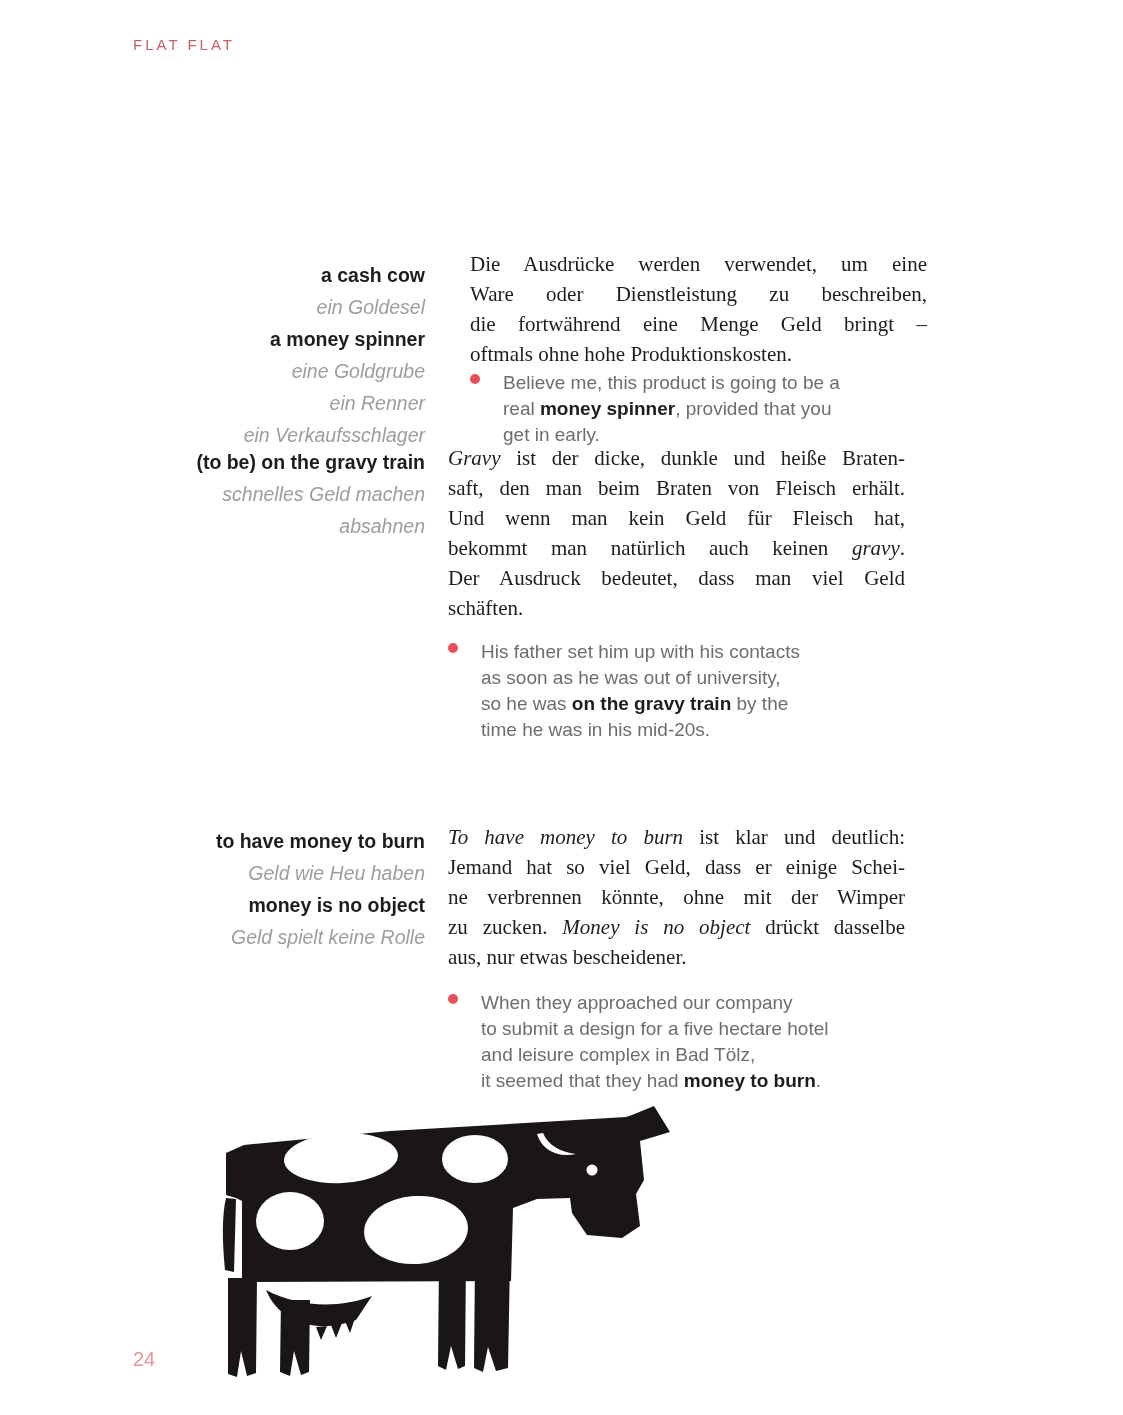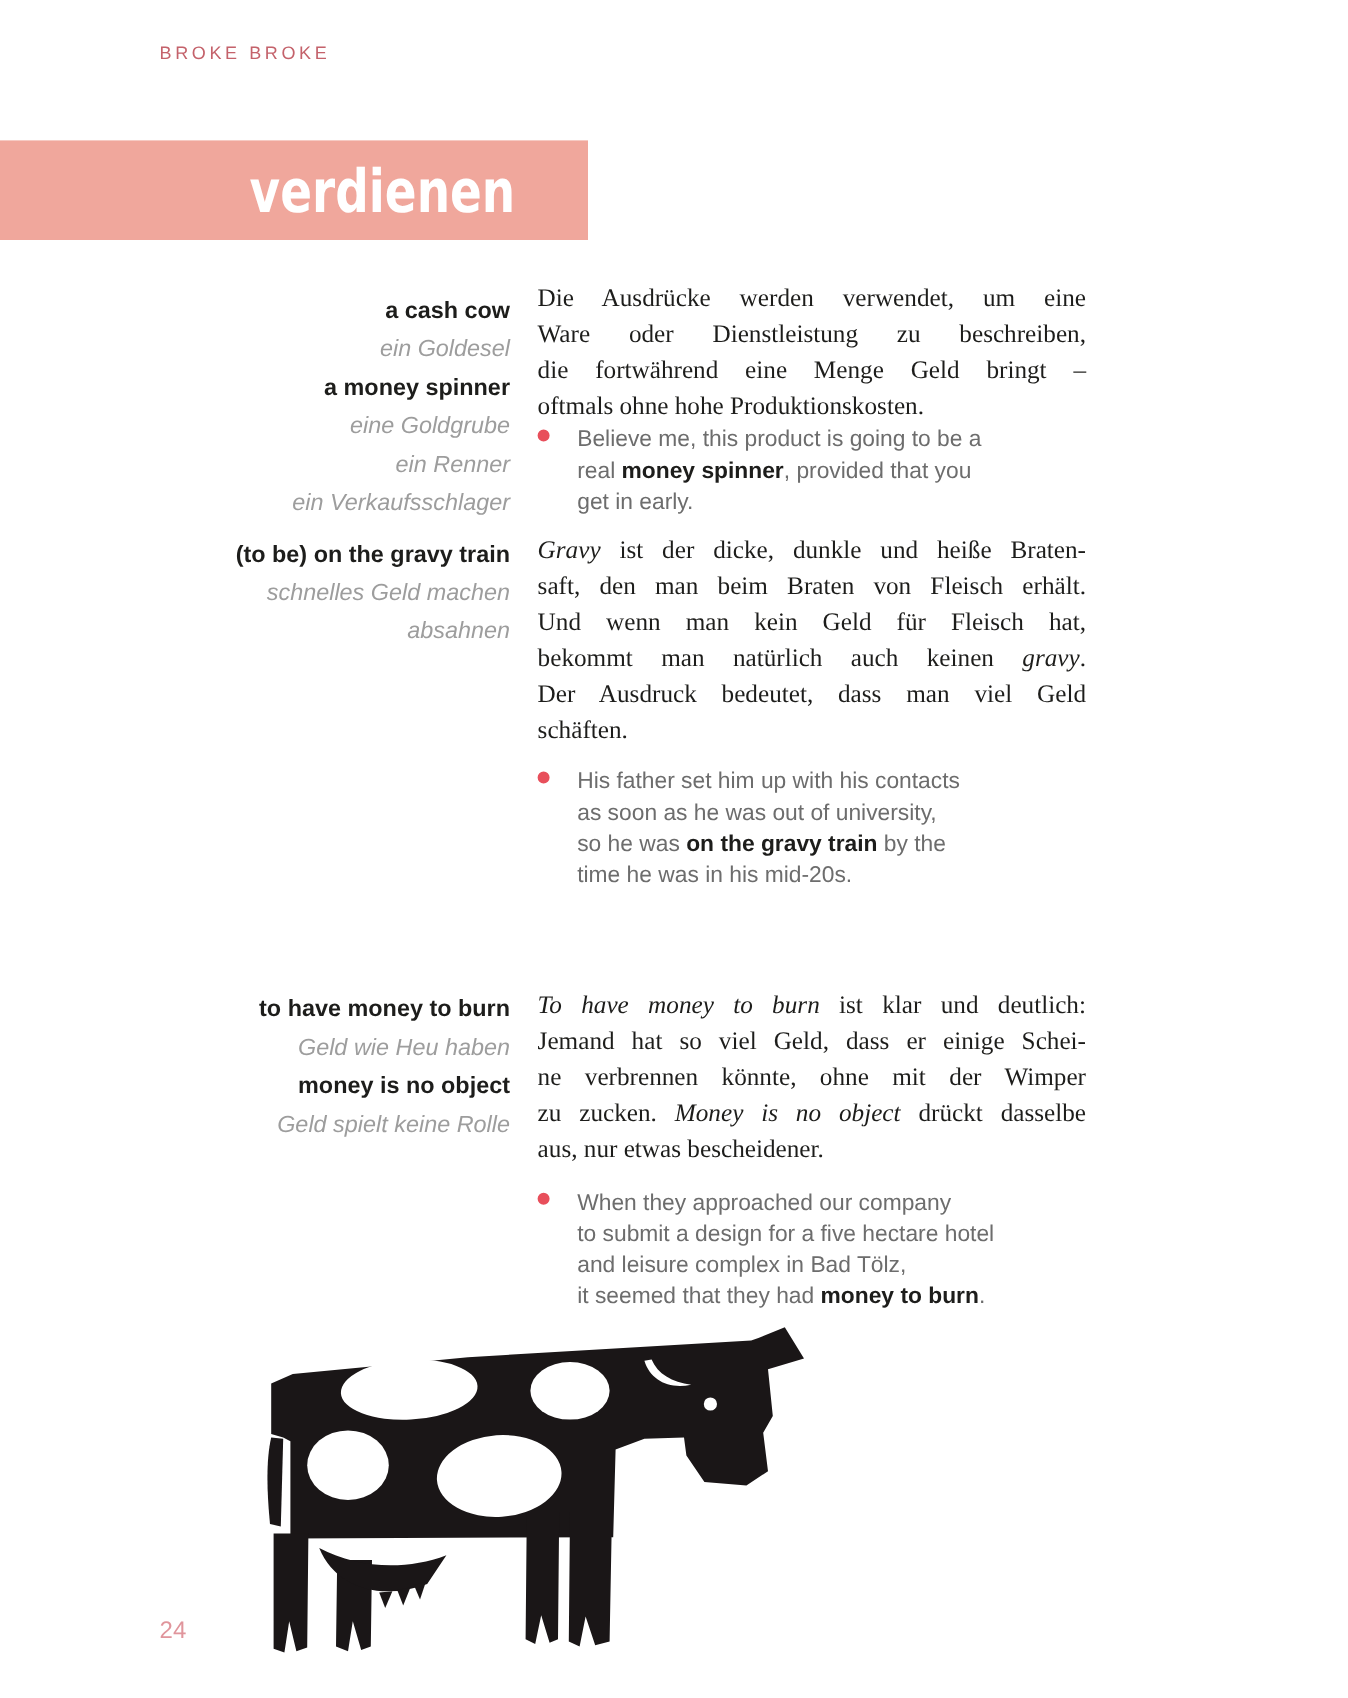--- a/index.html
+++ b/index.html
@@ -18,21 +18,21 @@
     position:absolute; left:0; top:117px; width:490px; height:83px;
     background:#f0a79c; display:flex; align-items:center;
   }
   .banner-text {
     display:inline-block; margin-left:208px;
     font-family:"DejaVu Sans", sans-serif; font-weight:bold;
     font-size:46px; color:#ffffff; letter-spacing:0px;
     transform:scaleX(0.85) scaleY(1.08); transform-origin:left center;
   }
   .entry-row { position:absolute; left:133px; width:772px; display:flex; }
-  .row1 { top:233px; }
+  .row1 { top:249px;gap:22px; }
   .row2 { top:443px; }
   .row3 { top:822px; }
   .terms { width:292px; text-align:right; flex:none;
     font-size:19.5px; }
   .row1 .terms { padding-top:10px; }
   .row2 .terms, .row3 .terms { padding-top:3px; }
   .terms .tline { line-height:32px; white-space:nowrap; }
   .terms .seg-b { font-weight:700; color:#1d1d1b; }
   .terms .seg-i { font-style:italic; color:#9d9d9d; }
   .defcol { width:457px; margin-left:23px; flex:none; }
@@ -57,25 +57,22 @@
   .page-number {
     position:absolute; left:133px; top:1348px;
     font-size:20px; color:#e0959c;
   }
 </style>
 </head>
 <body>
 
 <div class="page">
 
-  <div class="series-title">BROKE BROKE</div>
+  <div class="series-title">FLAT FLAT</div>
 
-  <div class="banner">
-    <span class="banner-text">verdienen</span>
-  </div>
 
   <section class="entry-row row1">
     <div class="terms">
         <div class="tline"><span class="seg-b">a cash cow</span></div>
         <div class="tline"><span class="seg-i">ein Goldesel</span></div>
         <div class="tline"><span class="seg-b">a money spinner</span></div>
         <div class="tline"><span class="seg-i">eine Goldgrube</span></div>
         <div class="tline"><span class="seg-i">ein Renner</span></div>
         <div class="tline"><span class="seg-i">ein Verkaufsschlager</span></div>
       </div>

